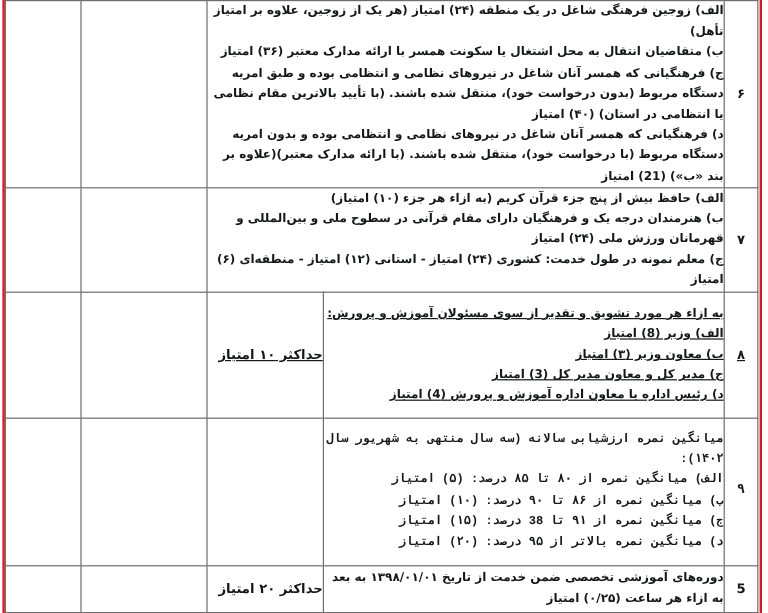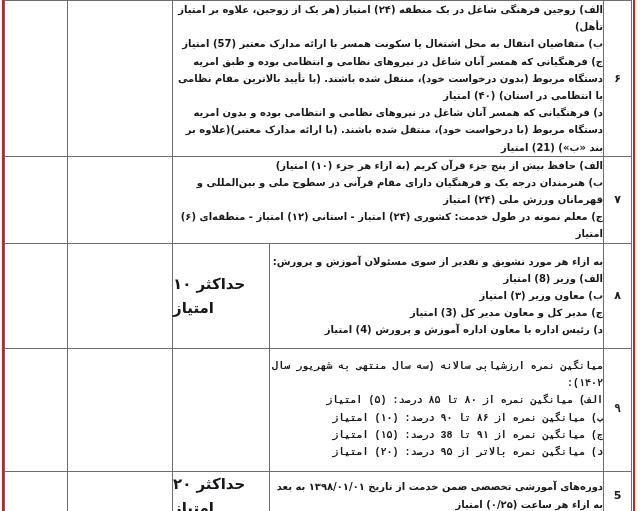--- a/index.html
+++ b/index.html
@@ -82,22 +82,22 @@
   }
   .body-cell .lead {
     display: block;
   }
   .body-cell .clause {
     display: block;
   }
 
   
   .max-cell {
-    text-align: left;
-    font-size: 15px;
+    text-align: right;
+    font-size: 11px;
     font-weight: 600;
     line-height: 1.6;
     color: #15171a;
   }
 
   
   .blank-cell { background: #ffffff; }
 
   
   .total-row td {
@@ -120,21 +120,21 @@
         0deg,
         rgba(255,255,255,0.22) 0px,
         rgba(255,255,255,0.22) 1px,
         rgba(0,0,0,0.04) 1px,
         rgba(0,0,0,0.04) 2px);
   }
 
   
   tr.r6 td { height: 120px; }
   tr.r7 td { height: 84px;  }
-  tr.r8 td { height: 104px; }
+  tr.r8 td { height: 104px; text-decoration: underline; }
   tr.r9 td { height: 122px; font-family: Liberation Mono, monospace; }
   tr.r10 td{ height: 38px;  }
 </style>
 </head>
 <body>
 
 <div class="page">
 
   <div class="edge-rule left"></div>
   <div class="edge-rule right"></div>
@@ -146,21 +146,21 @@
       <col class="c-max">
       <col class="c-blank">
       <col class="c-blank2">
     </colgroup>
     <tbody>
 
       <tr class="r6">
         <td class="num-cell">۶</td>
         <td class="body-cell" colspan="2">
           <span class="clause">الف) زوجین فرهنگی شاغل در یک منطقه (۲۴) امتیاز (هر یک از زوجین، علاوه بر امتیاز تأهل)</span>
-          <span class="clause">ب) متقاضیان انتقال به محل اشتغال یا سکونت همسر با ارائه مدارک معتبر (57) امتیاز</span>
+          <span class="clause">ب) متقاضیان انتقال به محل اشتغال یا سکونت همسر با ارائه مدارک معتبر (۳۶) امتیاز</span>
           <span class="clause">ج) فرهنگیانی که همسر آنان شاغل در نیروهای نظامی و انتظامی بوده و طبق امریه دستگاه مربوط (بدون درخواست خود)، منتقل شده باشند. (با تأیید بالاترین مقام نظامی یا انتظامی در استان) (۴۰) امتیاز</span>
           <span class="clause">د) فرهنگیانی که همسر آنان شاغل در نیروهای نظامی و انتظامی بوده و بدون امریه دستگاه مربوط (با درخواست خود)، منتقل شده باشند. (با ارائه مدارک معتبر)(علاوه بر بند «ب») (21) امتیاز</span>
         </td>
         <td class="blank-cell"></td>
         <td class="blank-cell"></td>
       </tr>
 
       <tr class="r7">
         <td class="num-cell">۷</td>
         <td class="body-cell" colspan="2">

